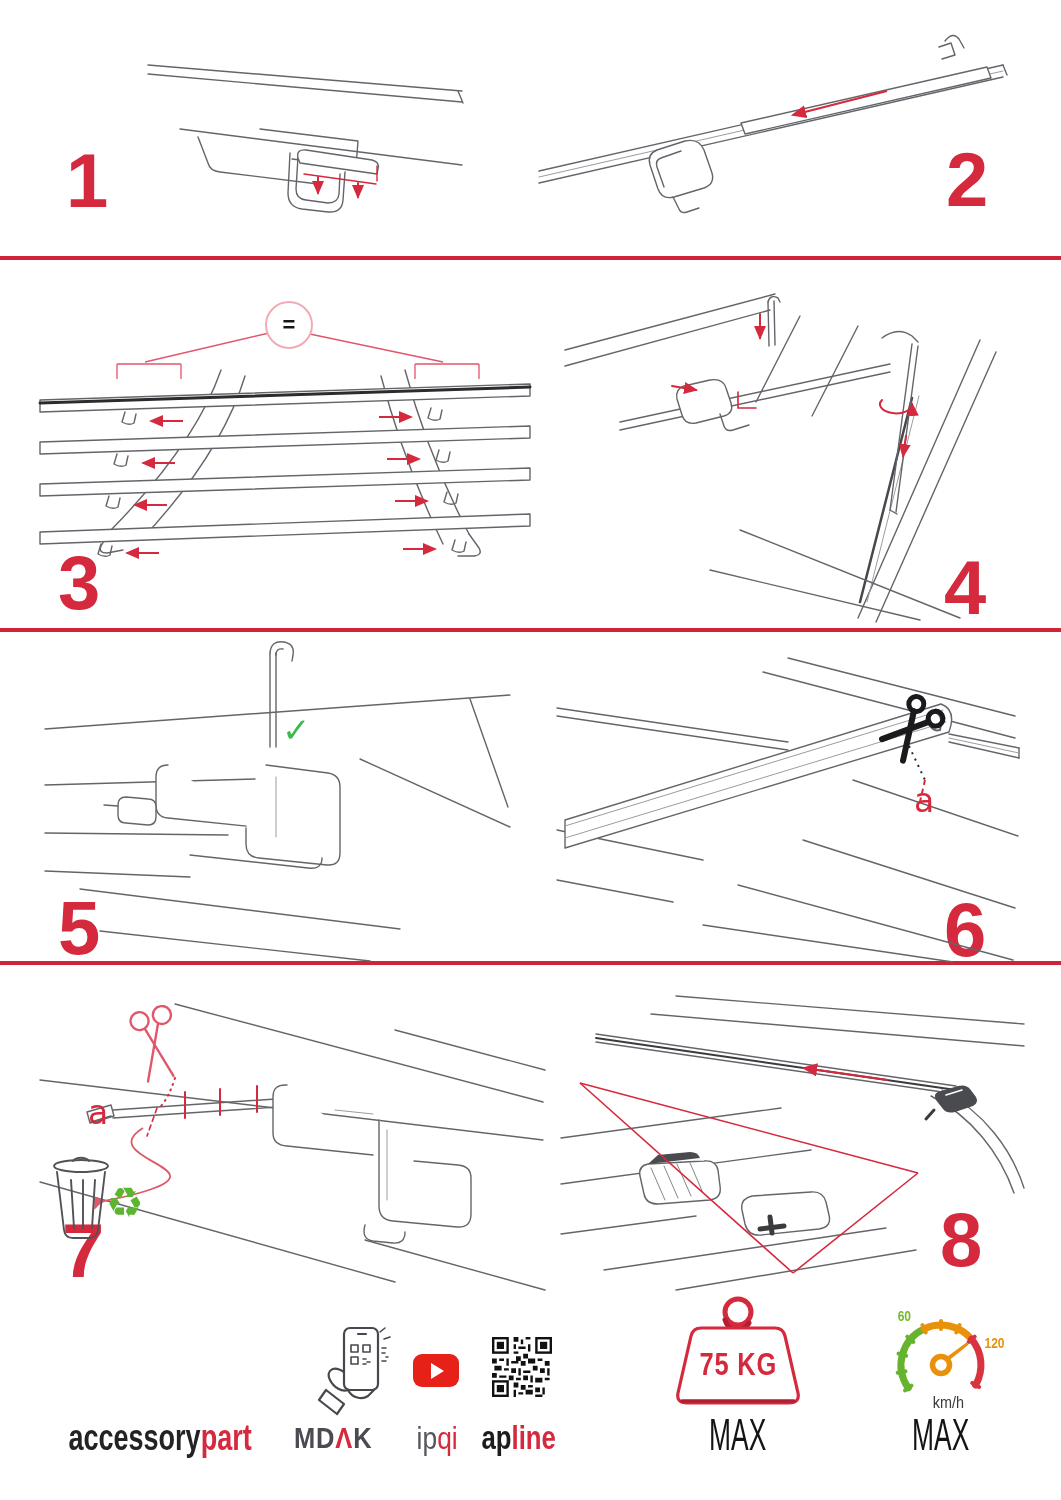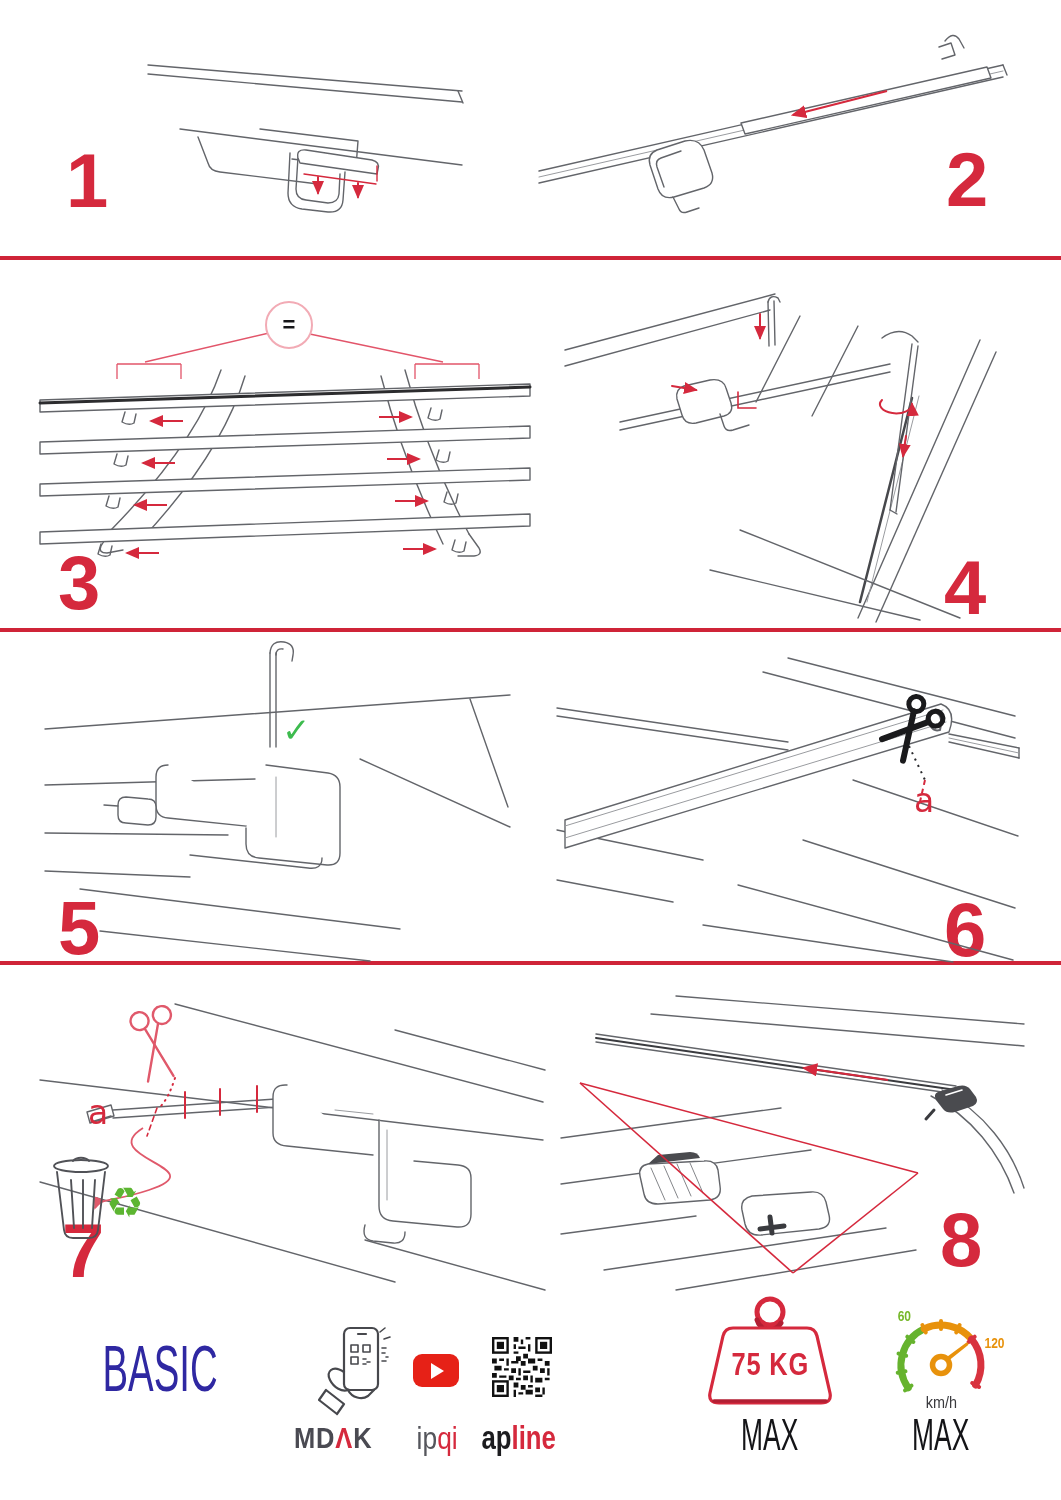--- a/index.html
+++ b/index.html
@@ -353,22 +353,22 @@
       </g>
       <g stroke="#d5293d" stroke-width="1.6" fill="none">
         <path d="M332,92 L248,80" stroke-width="2.2" marker-end="url(#m8)"></path>
         <path d="M24,95 L362,185"></path>
           <path d="M24,95 L237,285"></path>
           <path d="M362,185 L237,285"></path>
       </g>
     </svg>
   </div>
 
-  <div class="f-center" style="left:40px;top:1340px;width:240px;height:58px">
-    <span class="cx basic">BASIC</span>
+  <div class="f-center" style="left:30px;top:1422px;width:260px;height:32px">
+    <span class="cx accpart"><span>accessory</span><span class="red">part</span></span>
   </div>
 
   <div class="icon-abs" style="left:318px;top:1326px">
     <svg width="74" height="90" viewBox="0 0 74 90">
       <g stroke="#47484d" stroke-width="2.2" fill="none" stroke-linecap="round" stroke-linejoin="round">
         <rect x="26" y="2" width="34" height="62" rx="6" fill="#fff"></rect>
         <path d="M40,8 h8"></path>
         <path d="M62,6 l5,-4 M66,13 l6,-2" stroke-width="1.6"></path>
         <g stroke-width="1.6">
           <rect x="33" y="19" width="7" height="7"></rect>
@@ -412,21 +412,21 @@
           <rect x="20" y="2" width="3" height="3"></rect>
           <rect x="2" y="20" width="3" height="3"></rect>
         <path d="M9 0h2v2h-2z M12 1h1v2h-1z M14 0h2v1h-2z M9 3h1v2h-1z M11 4h3v1h-3z M15 3h1v3h-1z M9 6h2v1h-2z M13 7h2v2h-2z M10 8h2v2h-2z M0 9h2v2h-2z M3 9h2v1h-2z M6 9h1v3h-1z M8 10h3v1h-3z M12 10h2v2h-2z M15 9h3v2h-3z M19 9h2v1h-2z M22 10h2v2h-2z M1 12h3v2h-3z M5 13h2v1h-2z M8 13h2v2h-2z M11 13h1v3h-1z M13 14h3v1h-3z M17 12h2v2h-2z M20 13h2v2h-2z M23 13h1v3h-1z M0 15h2v2h-2z M3 16h3v1h-3z M7 16h2v2h-2z M10 17h2v1h-2z M13 16h2v2h-2z M16 16h1v3h-1z M18 17h3v2h-3z M22 17h2v1h-2z M9 19h2v2h-2z M12 20h2v2h-2z M15 20h2v1h-2z M9 22h1v3h-1z M11 23h2v1h-2z M14 22h3v2h-3z M18 21h2v2h-2z M21 21h1v3h-1z M18 24h3v1h-3z"></path>
       </g>
     </svg>
   </div>
   <div class="f-center" style="left:464px;top:1420px;width:110px;height:34px">
     <span class="cx apline"><span>ap</span><span class="red">line</span></span>
   </div>
 
-  <div class="icon-abs" style="left:700px;top:1295px;width:140px;height:160px">
+  <div class="icon-abs" style="left:668px;top:1295px;width:140px;height:160px">
     <svg width="140" height="118" viewBox="0 0 140 118">
       <g stroke="#d5293d" fill="none" stroke-linecap="round" stroke-linejoin="round">
         <circle cx="70" cy="17" r="13" stroke-width="5"></circle>
         <path d="M57,25 a13,13 0 0 0 24,3" stroke="#b21f33" stroke-width="5"></path>
         <path fill="#fff" stroke-width="3.2" d="M33,33 L107,33 Q115,33 117,41 L130,98 Q132,108 121,108 L19,108 Q8,108 10,98 L23,41 Q25,33 33,33 z"></path>
         <path d="M14,106 L126,106" stroke="#b21f33" stroke-width="3.5"></path>
       </g>
     </svg>
     <div class="f-center" style="left:0;top:52px;width:140px;height:34px">
       <span class="cx kgval">75 KG</span>
@@ -456,21 +456,21 @@
         <g stroke="#d8333f" stroke-width="4">
           <path d="M82.6,32.9 L88.7,27.7"></path>
             <path d="M86.2,74 L93.1,78"></path>
         </g>
         <polygon points="51,59 58,52 81,35" fill="#e8920c" stroke="#e8920c" stroke-width="3" stroke-linejoin="round"></polygon>
         <circle cx="55" cy="56" r="8.5" fill="#fff" stroke="#e8920c" stroke-width="5.5"></circle>
       </g>
     </svg>
     <span class="sp-lo" style="left:20px;top:13px">60</span>
     <span class="sp-hi" style="left:106px;top:40px">120</span>
-    <div class="f-center" style="left:0;top:99px;width:130px;height:18px">
+    <div class="f-center" style="left:7px;top:99px;width:130px;height:18px">
       <span class="cx kmh">km/h</span>
     </div>
     <div class="f-center" style="left:0;top:120px;width:130px;height:40px">
       <span class="cx maxlbl">MAX</span>
     </div>
   </div>
 
 </div>
 
 </body></html>

